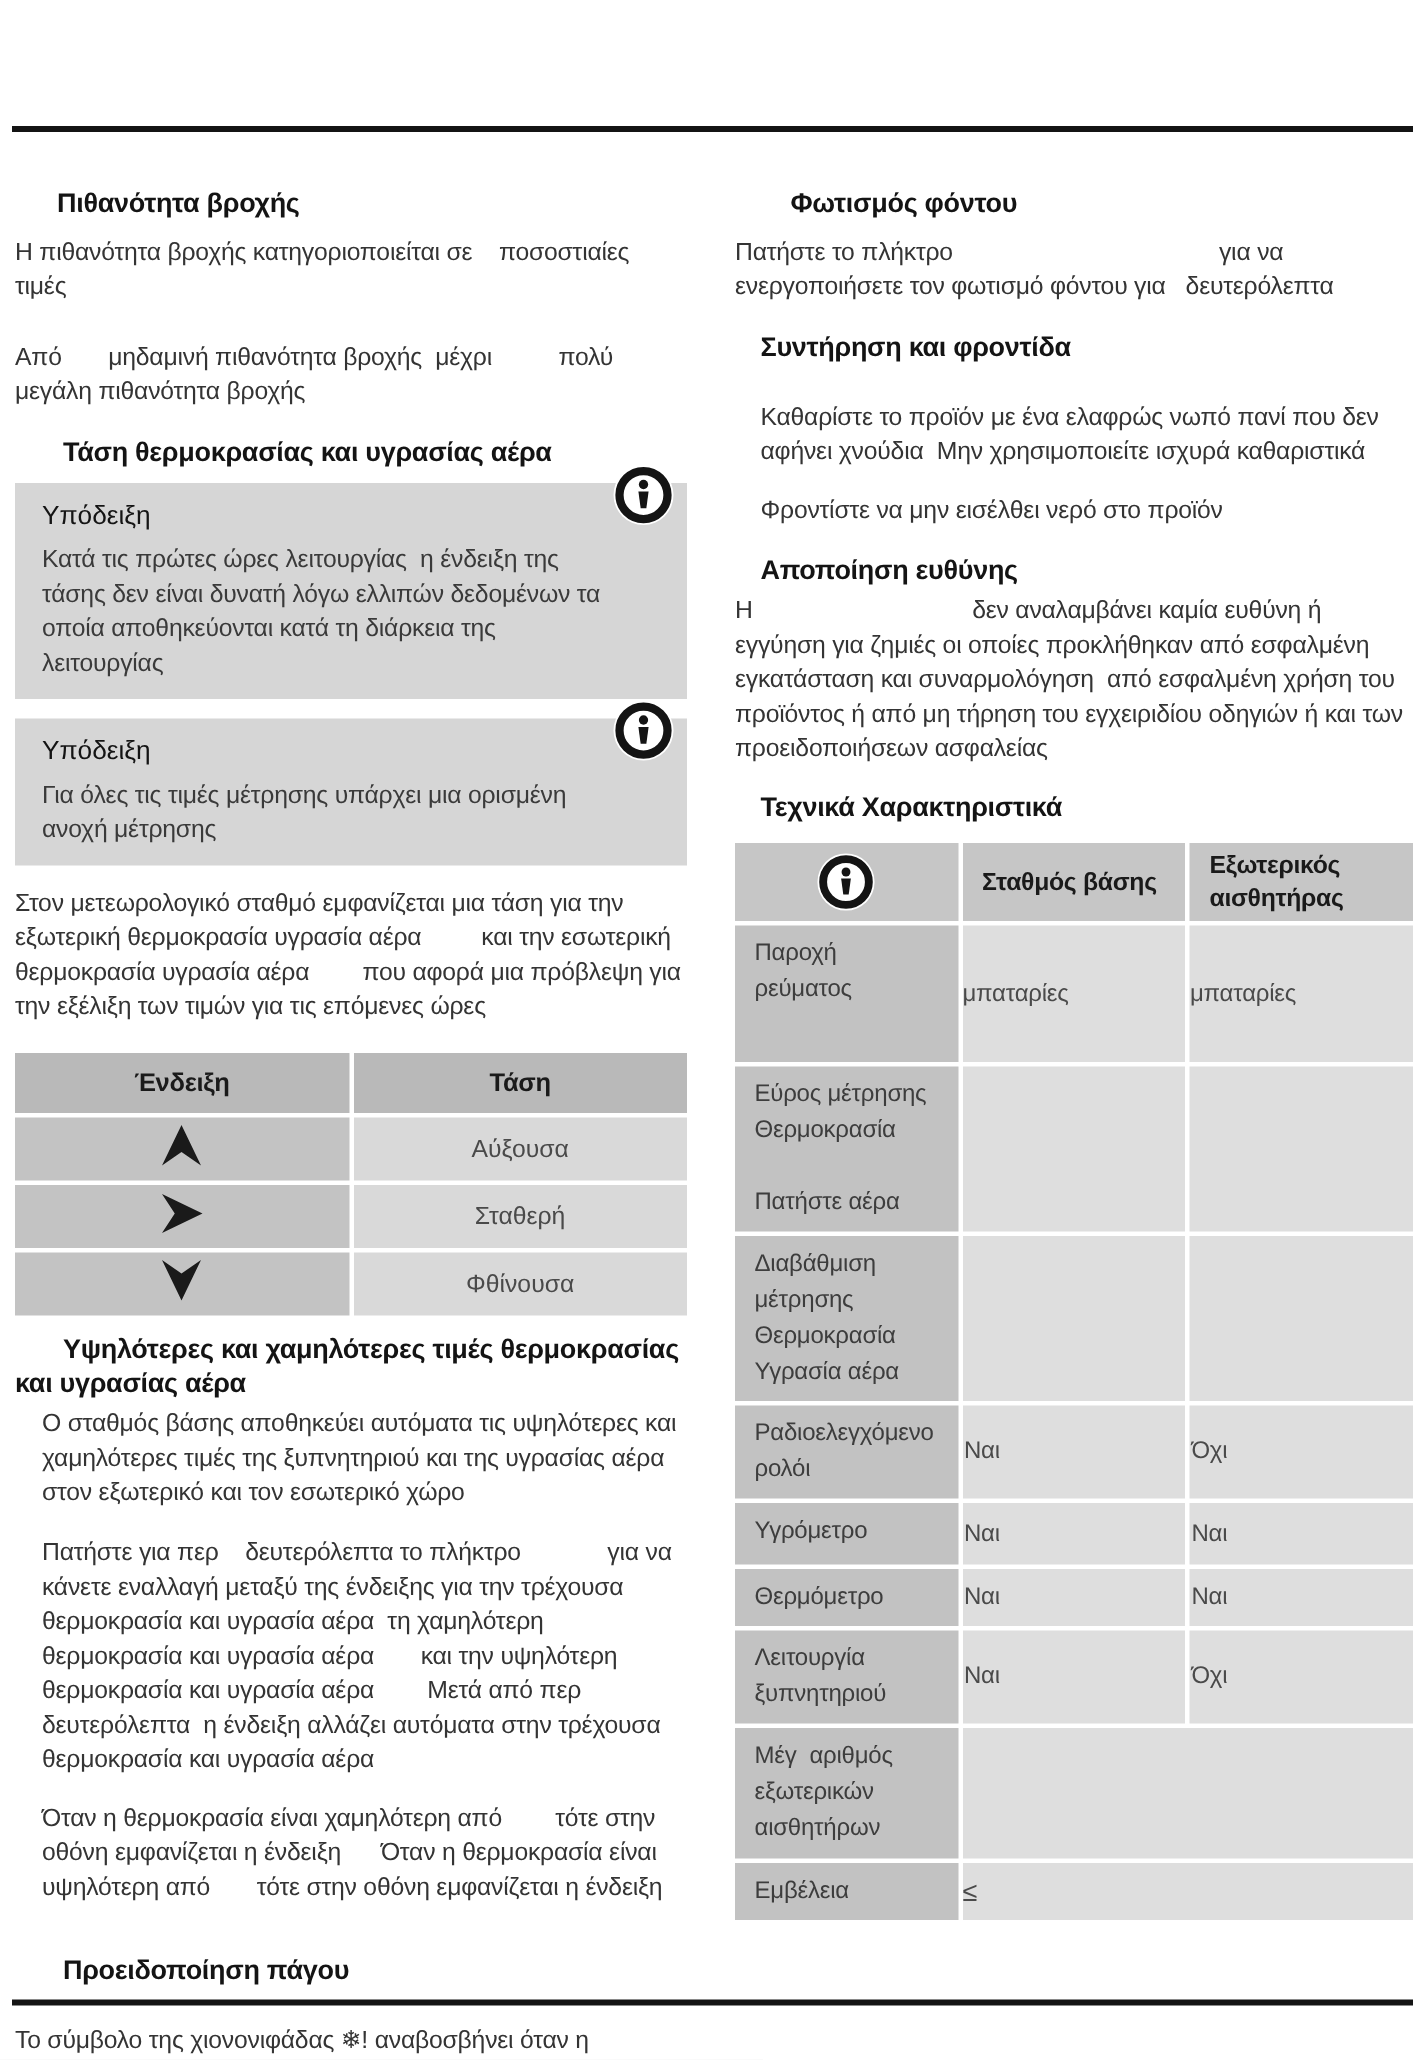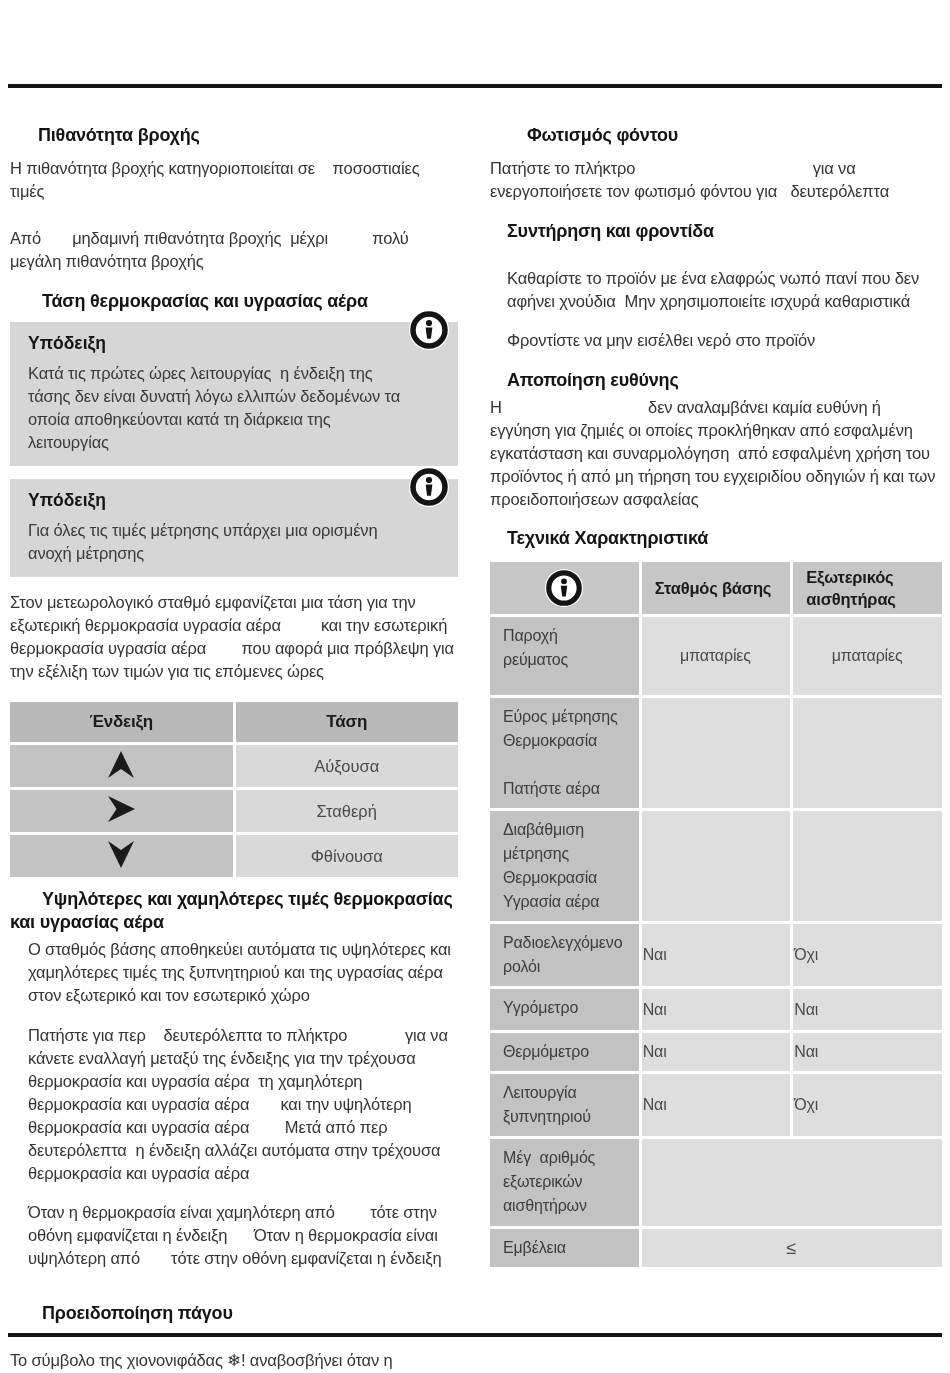--- a/index.html
+++ b/index.html
@@ -24,21 +24,21 @@
   }
   .body {
     font-size:16.5px; line-height:23px; color:#343434; letter-spacing:-0.15px;
   }
 
   
   .note {
     position:relative; background:#d6d6d6; width:100%;
     padding:10px 48px 12px 18px; margin-top:13px;
   }
-  .note-title { font-weight:bold; font-size:17.5px; line-height:22px; color:#141414; }
+  .note-title { font-weight:normal; font-size:17.5px; line-height:22px; color:#141414; }
   .note-body  { margin-top:8px; font-size:16.5px; line-height:23px; color:#3a3a3a; letter-spacing:-0.15px; }
   .note-ico { position:absolute; top:-13px; right:8px; width:42px; height:42px; }
 
   
   table.trend {
     border-collapse:separate; border-spacing:3px; width:454px;
     margin-left:-3px; margin-top:12px; table-layout:fixed;
   }
   table.trend th {
     background:#b9b9b9; height:40px; font-size:17px; font-weight:bold;
@@ -61,21 +61,21 @@
   table.specs td.iconcell { text-align:center; padding:0; }
   table.specs td.lbl {
     background:#c2c2c2; vertical-align:top; padding:7px 8px 7px 13px;
     font-size:16px; line-height:24px; color:#3d3d3d; white-space:pre-line;
     letter-spacing:-0.15px;
   }
   table.specs td.val {
     background:#dedede; font-size:16px; color:#4a4a4a; 
     letter-spacing:-0.15px;
   }
-  table.specs td.val.center { text-align:center; padding-left:0; }
+  table.specs td.val.center { text-align:left; padding-left:0; }
 
   .mt8{margin-top:8px}.mt10{margin-top:10px}.mt14{margin-top:14px}
   .mt24{margin-top:24px}.mt4{margin-top:4px}.mt6{margin-top:24px}.mt32{margin-top:32px}
   .ind18{margin-left:18px}.ind17{margin-left:17px}
   .ti28{text-indent:28px}.ti32{text-indent:32px}.ti37{text-indent:37px}.ti17{text-indent:17px}
 </style>
 </head>
 <body>
 
 <div class="page">
@@ -183,21 +183,21 @@
             <circle cx="21" cy="21" r="20" fill="#ffffff"></circle>
             <circle cx="21" cy="21" r="16" fill="none" stroke="#141414" stroke-width="5.5"></circle>
             <circle cx="21" cy="14" r="3.1" fill="#141414"></circle>
             <path d="M17.6 18.6 L24.4 18.6 L22.9 29.8 L19.1 29.8 Z" fill="#141414"></path>
           </svg>
         </td>
         <td style="white-space:pre-line">Σταθμός βάσης</td>
         <td style="white-space:pre-line">Εξωτερικός
 αισθητήρας</td>
       </tr>
-      <tr style="height:78px">
+      <tr style="height:91px">
         <td class="lbl">Παροχή
 ρεύματος</td>
         <td class="val center">μπαταρίες</td>
         <td class="val center">μπαταρίες</td>
       </tr>
       <tr style="height:100px">
         <td class="lbl">Εύρος μέτρησης
 Θερμοκρασία
 
 Πατήστε αέρα</td>

